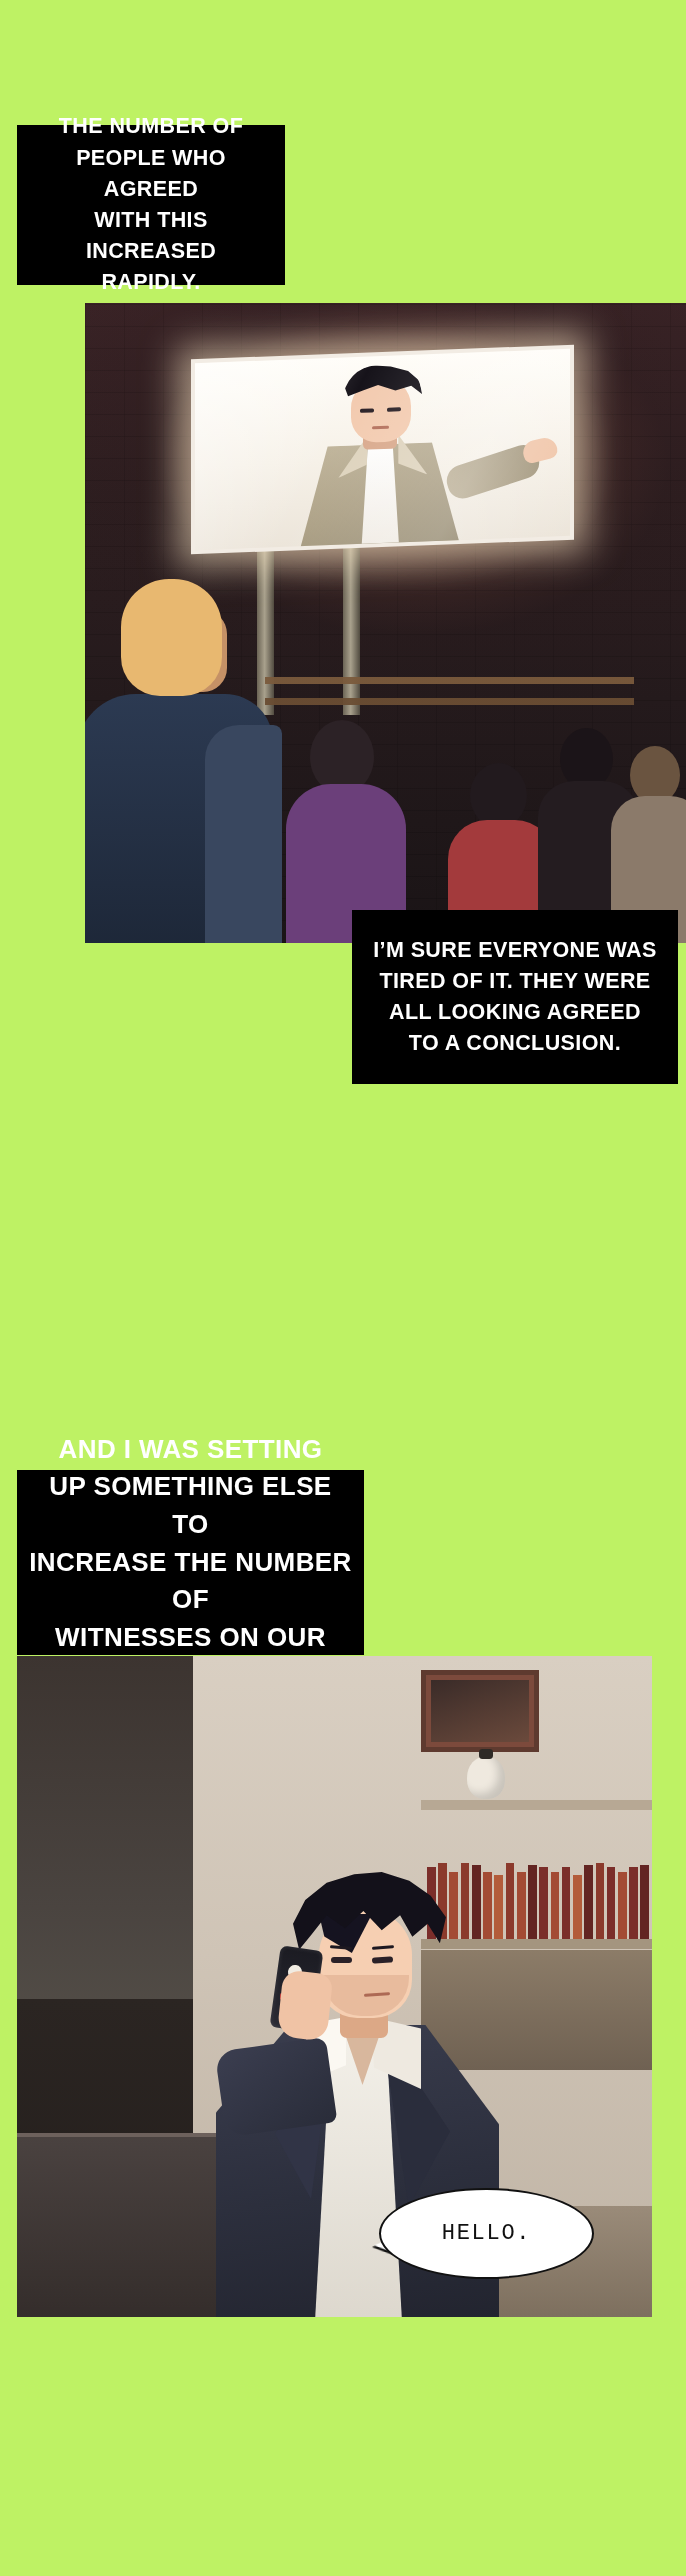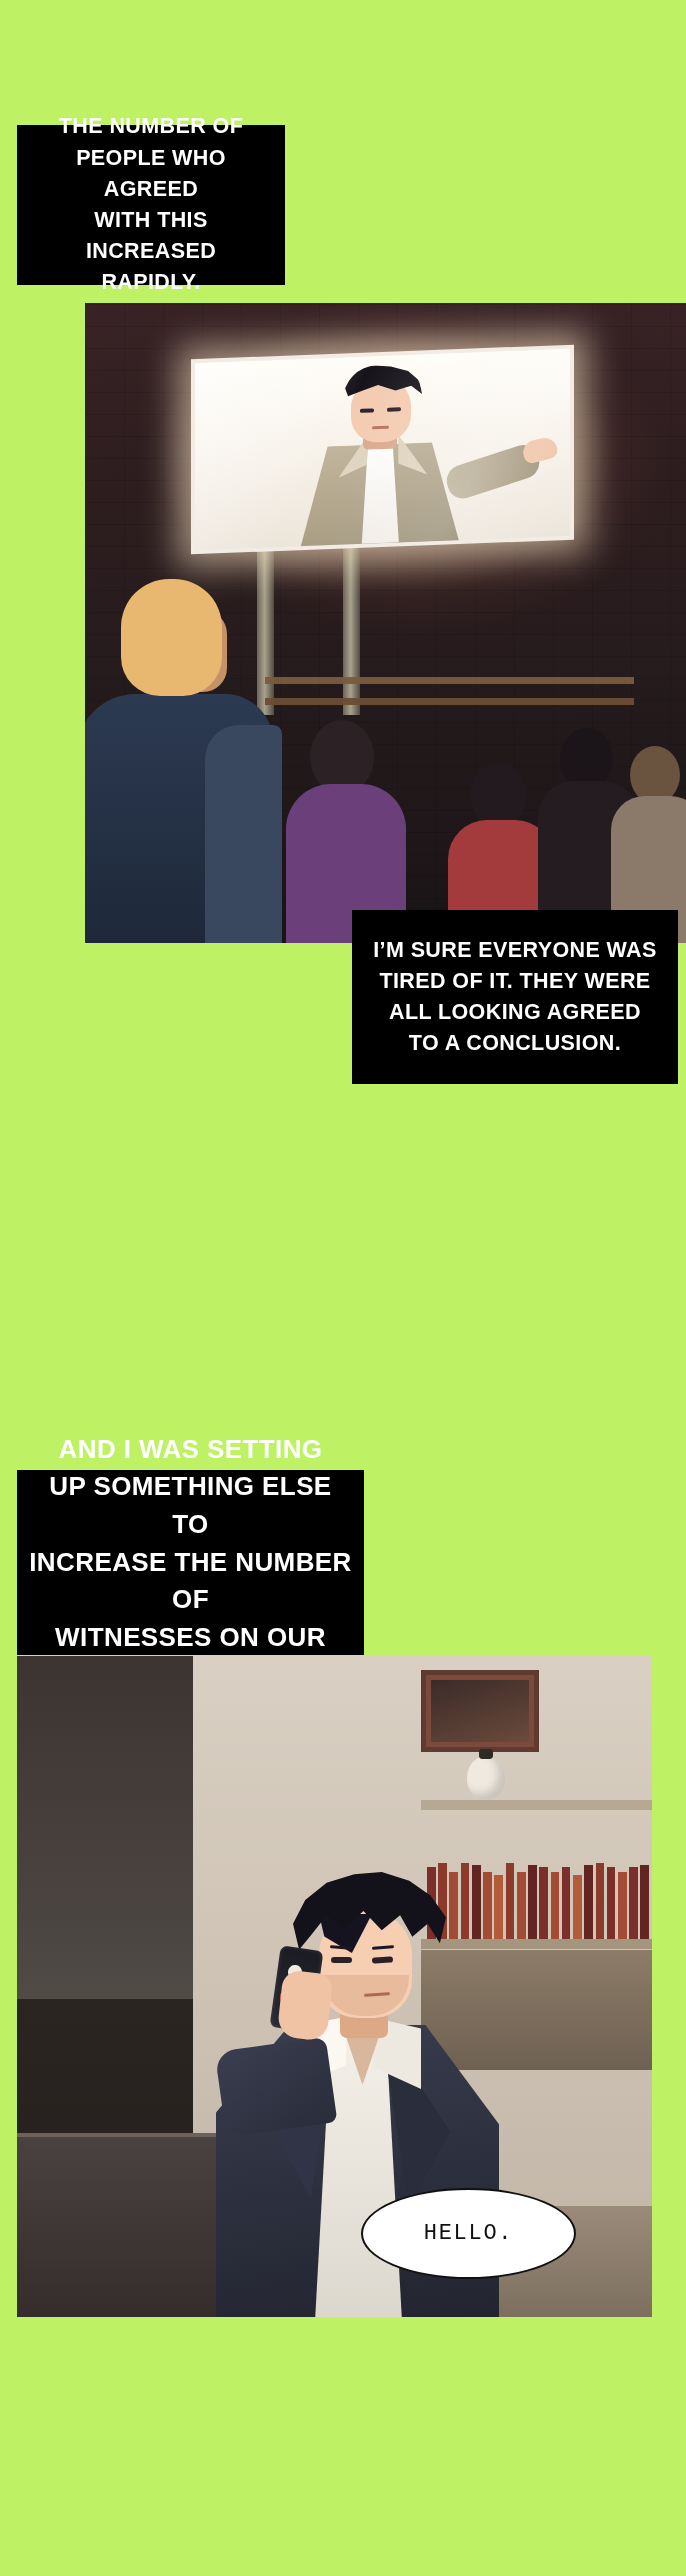--- a/index.html
+++ b/index.html
@@ -459,21 +459,21 @@
   }
   .ch-phone-btn {
     position: absolute;
     left: 263px; top: 337px; width: 6.9px; height: 6.9px;
     background: #c1403c; border-radius: 1.7px;
   }
 
   
   .bubble {
     position: absolute;
-    left: 361px; top: 2188px;
+    left: 379px; top: 2188px;
     width: 215px; height: 91px;
     background: #ffffff;
     border: 2.6px solid #111111;
     border-radius: 50% / 50%;
     display: flex;
     align-items: center;
     justify-content: center;
     box-sizing: border-box;
   }
   .bubble-text {

